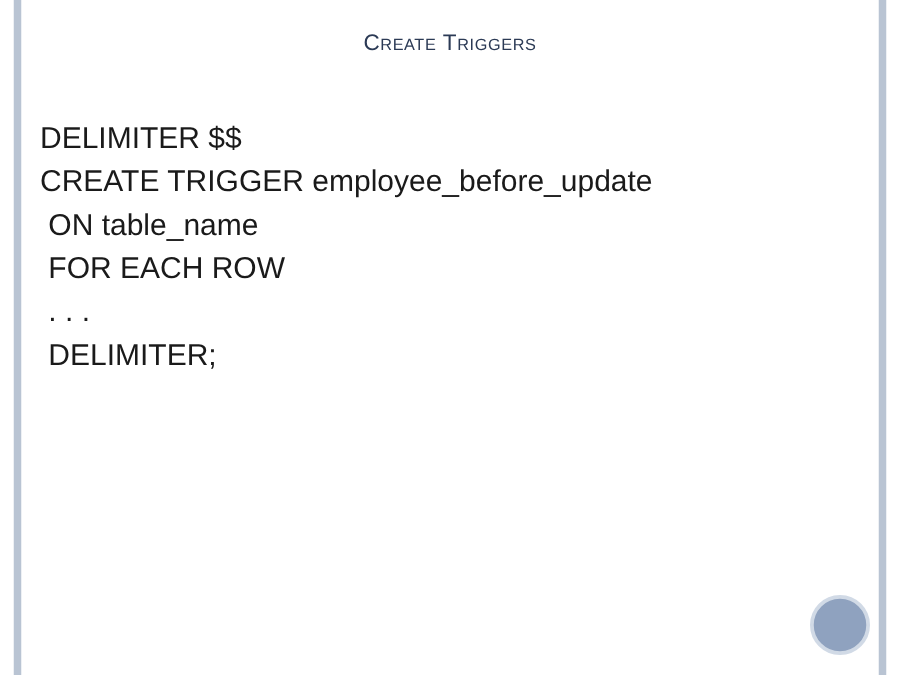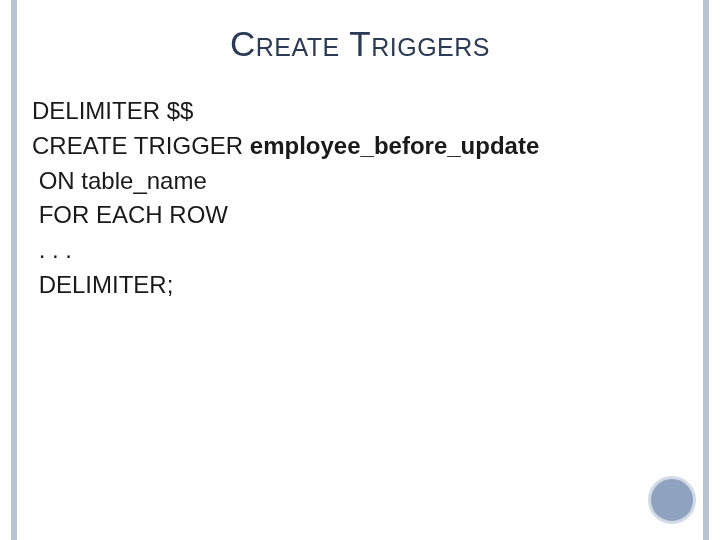--- a/index.html
+++ b/index.html
@@ -38,37 +38,37 @@
     background: #8fa2bf;
     border: 3px solid #d1dae6;
     box-sizing: border-box;
   }
   .title {
     position: absolute;
     top: 24px;
     left: 0;
     width: 720px;
     text-align: center;
-    font-size: 35px;
+    font-size: 18px;
     color: #2b3a55;
     font-variant: small-caps;
     letter-spacing: 0.5px;
   }
   .title::first-letter {  }
   .body-block {
     position: absolute;
     left: 32px;
     top: 94px;
     padding-right: 40px;
     font-size: 24px;
     color: #1a1a1a;
     line-height: 1.45;
   }
   .body-block .row { white-space: pre; }
-  .bold { font-weight: bold; }
+  .bold { font-weight: normal; }
 </style>
 </head>
 <body>
 
 <div class="left-bar"></div>
 <div class="right-bar"></div>
 <div class="circle-badge"></div>
 
 <div class="title">Create Triggers</div>
 

